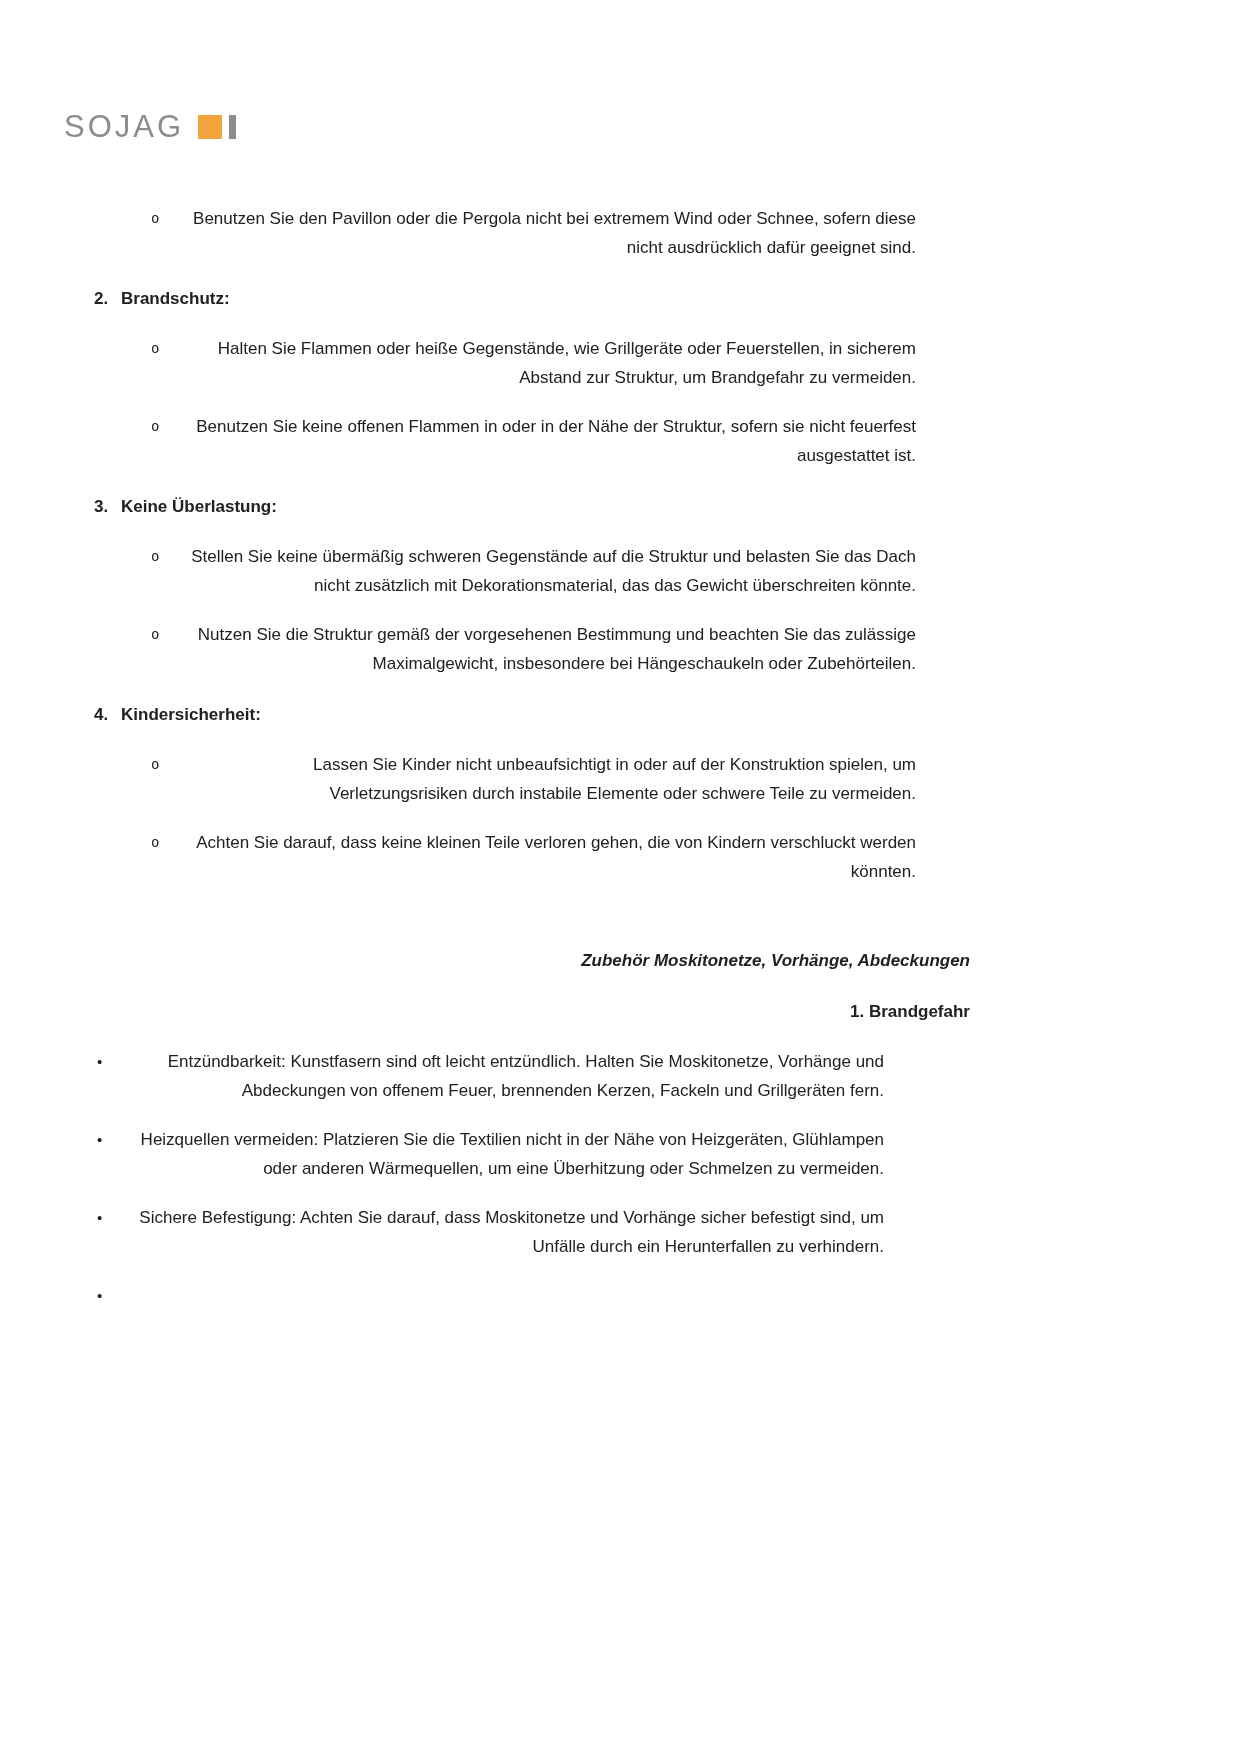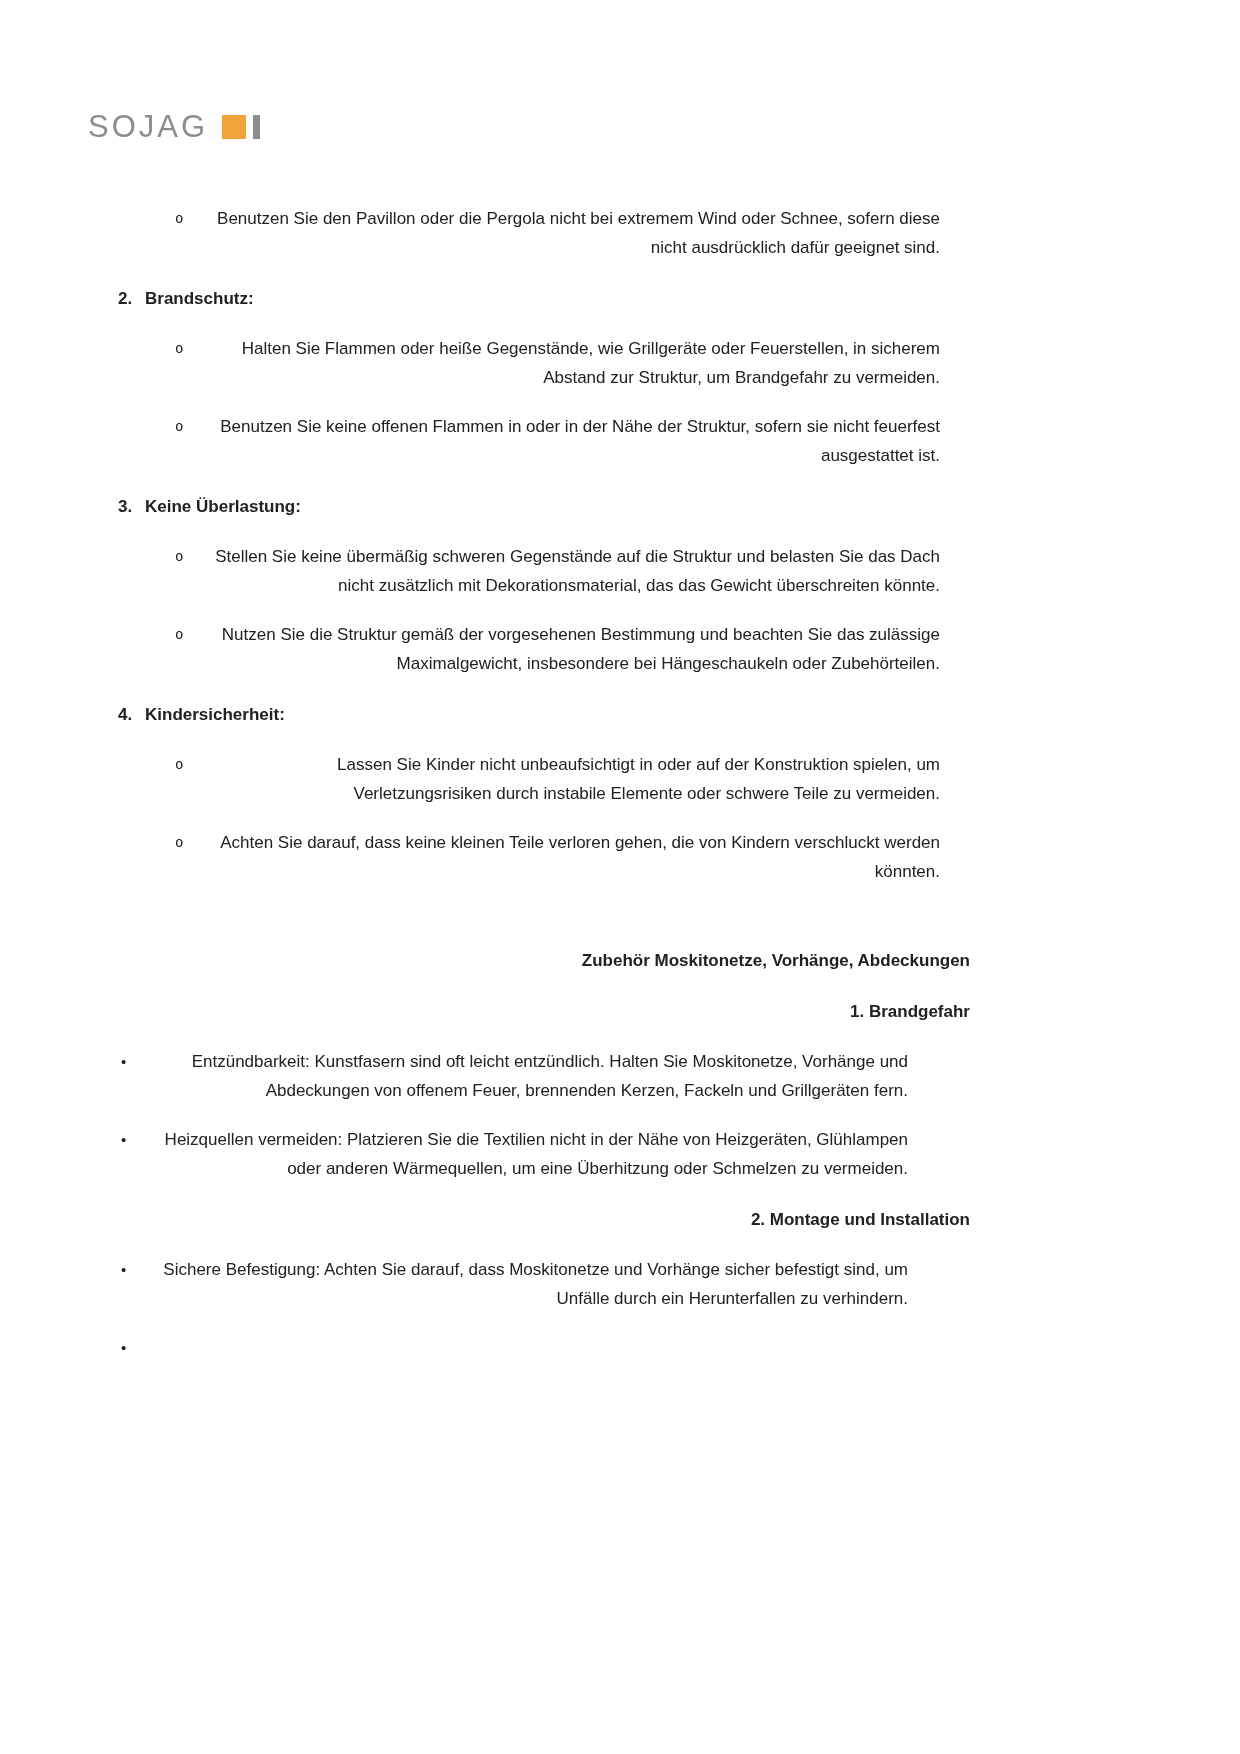--- a/index.html
+++ b/index.html
@@ -5,21 +5,21 @@
   * { margin: 0; padding: 0; box-sizing: border-box; }
   html, body { background: #ffffff; }
   body {
     width: 1240px; height: 1754px;
     font-family: "Liberation Sans", "DejaVu Sans", sans-serif;
     color: #212121;
     overflow: hidden;
   }
   .page {
     width: 1100px; height: 1754px;
-    padding: 112px 130px 0 88px;
+    padding: 112px 130px 0 64px;
     background: #ffffff;
   }
 
   
   .logo {
     display: flex; align-items: center;
     height: 30px;
     margin-bottom: 62px;
   }
   .logo-text {
@@ -79,20 +79,21 @@
     margin-left: 33px;       
     flex: 0 0 auto;
     font-size: 15px;
     line-height: 29px;
   }
   .disc-bullet .txt { max-width: 765px; }
 
   .section-heading {
     font-weight: bold;
     margin: 60px 0 21px 0;
+    font-style: italic;
   }
   .subsection-heading {
     font-weight: bold;
     margin: 22px 0 21px 0;
   }
 </style>
 </head>
 <body>
 
 <div class="page">
@@ -154,21 +155,20 @@
     <h3 class="subsection-heading">1. Brandgefahr</h3>
     <div class="disc-bullet">
       <span class="marker">•</span>
       <p class="txt">Entzündbarkeit: Kunstfasern sind oft leicht entzündlich. Halten Sie Moskitonetze, Vorhänge und Abdeckungen von offenem Feuer, brennenden Kerzen, Fackeln und Grillgeräten fern.</p>
     </div>
     <div class="disc-bullet">
       <span class="marker">•</span>
       <p class="txt">Heizquellen vermeiden: Platzieren Sie die Textilien nicht in der Nähe von Heizgeräten, Glühlampen oder anderen Wärmequellen, um eine Überhitzung oder Schmelzen zu vermeiden.</p>
     </div>
 
-    <h3 class="subsection-heading">2. Montage und Installation</h3>
     <div class="disc-bullet">
       <span class="marker">•</span>
       <p class="txt">Sichere Befestigung: Achten Sie darauf, dass Moskitonetze und Vorhänge sicher befestigt sind, um Unfälle durch ein Herunterfallen zu verhindern.</p>
     </div>
     <div class="disc-bullet">
       <span class="marker">•</span>
     </div>
 
   </div>
 </div>

